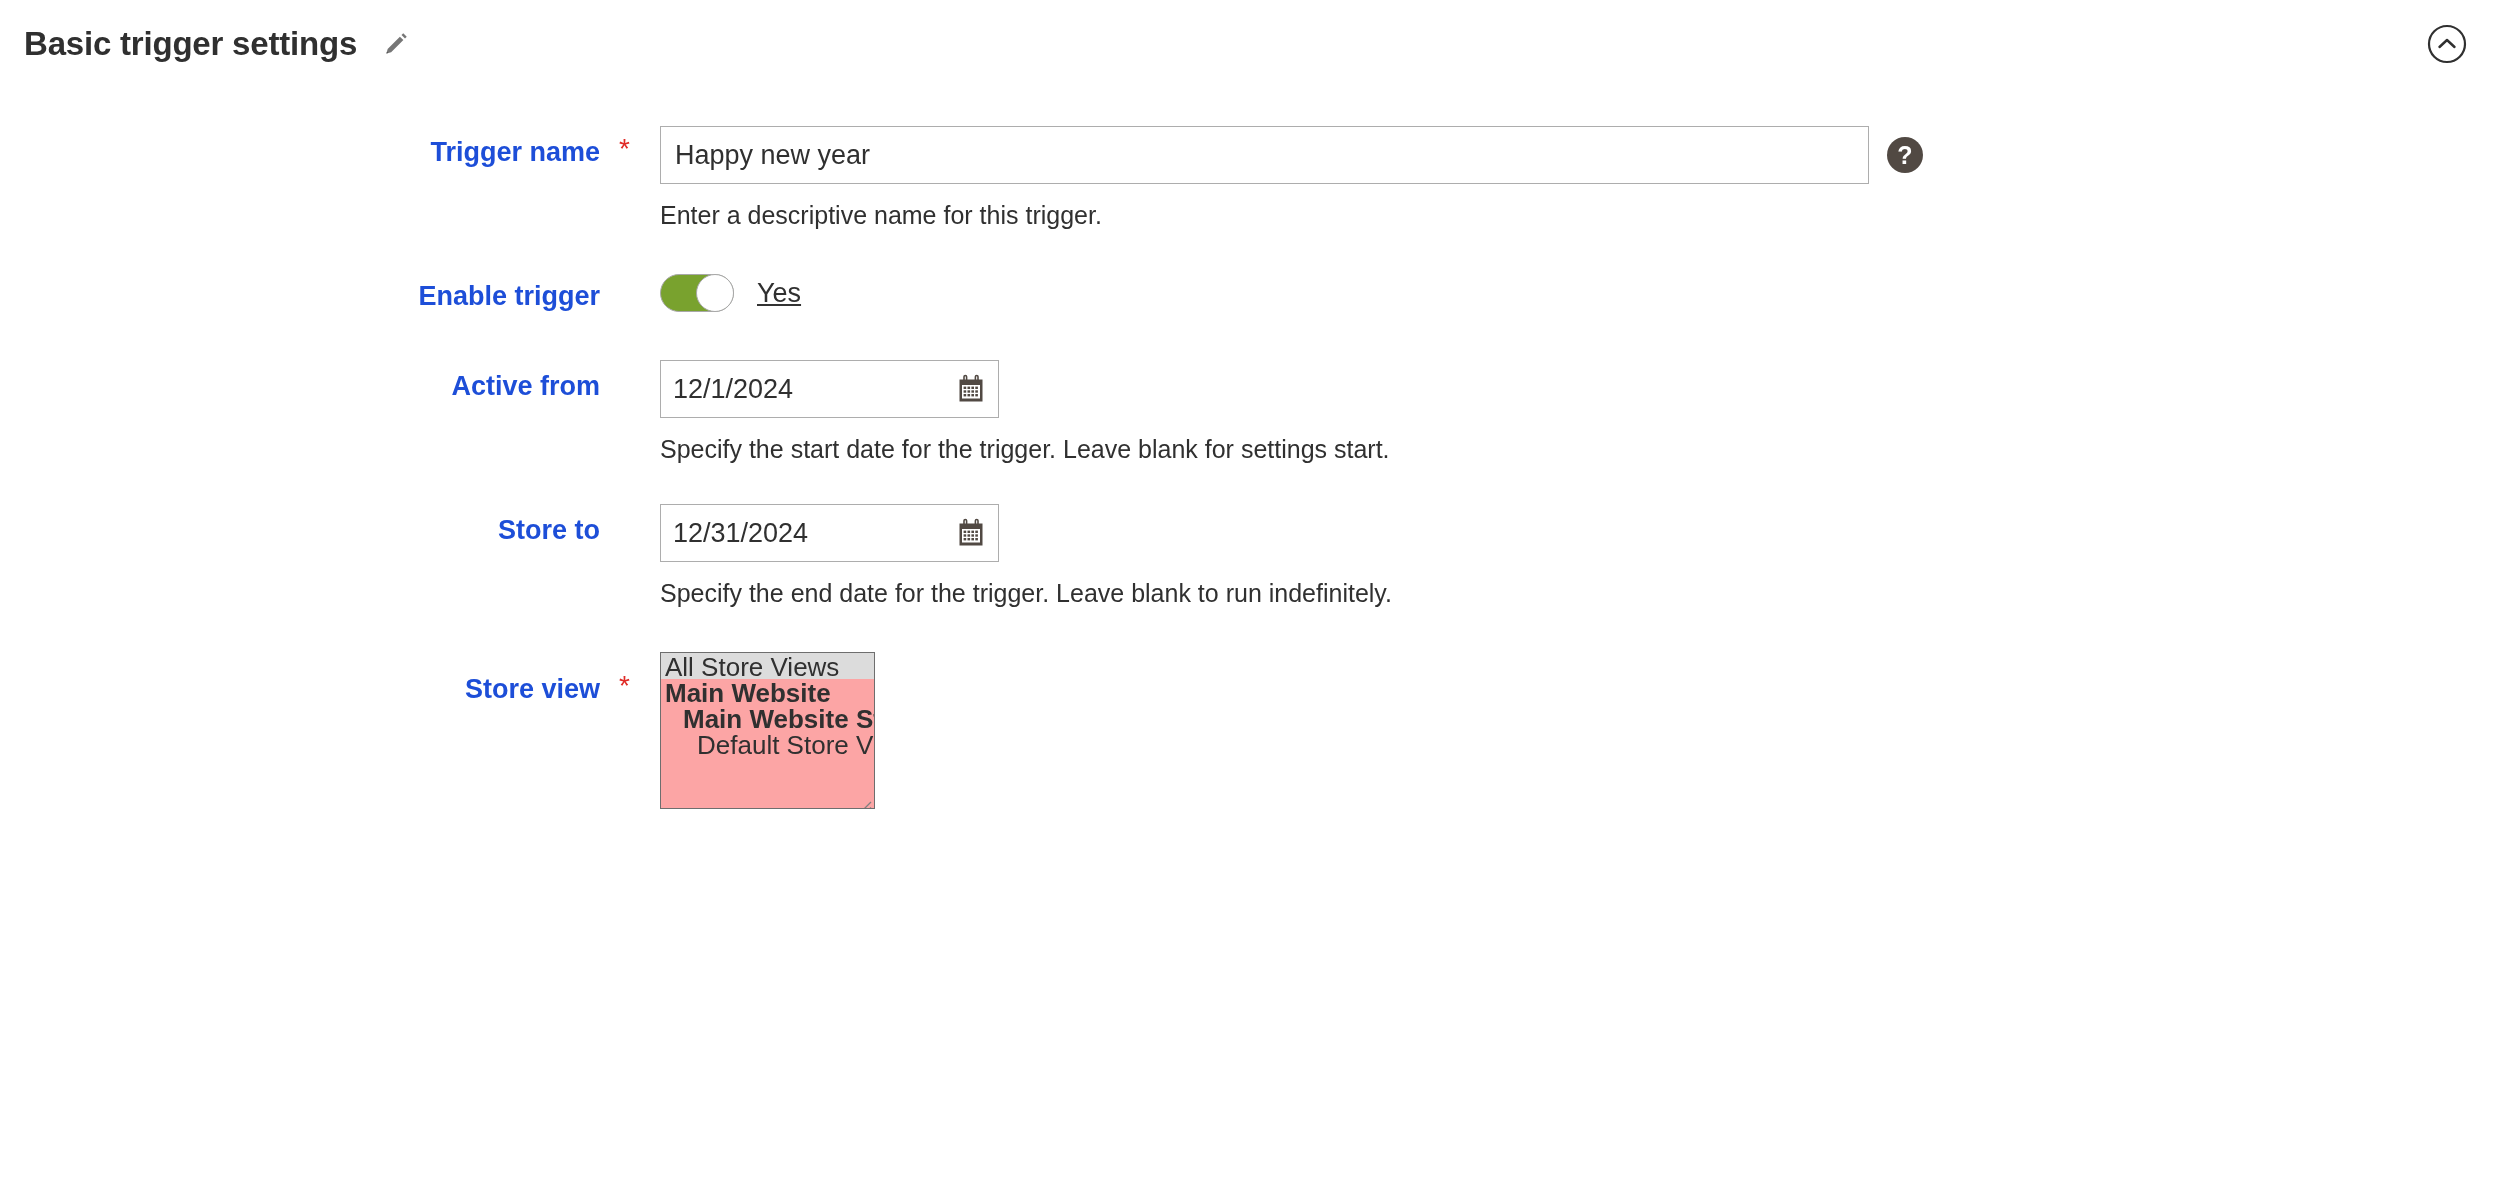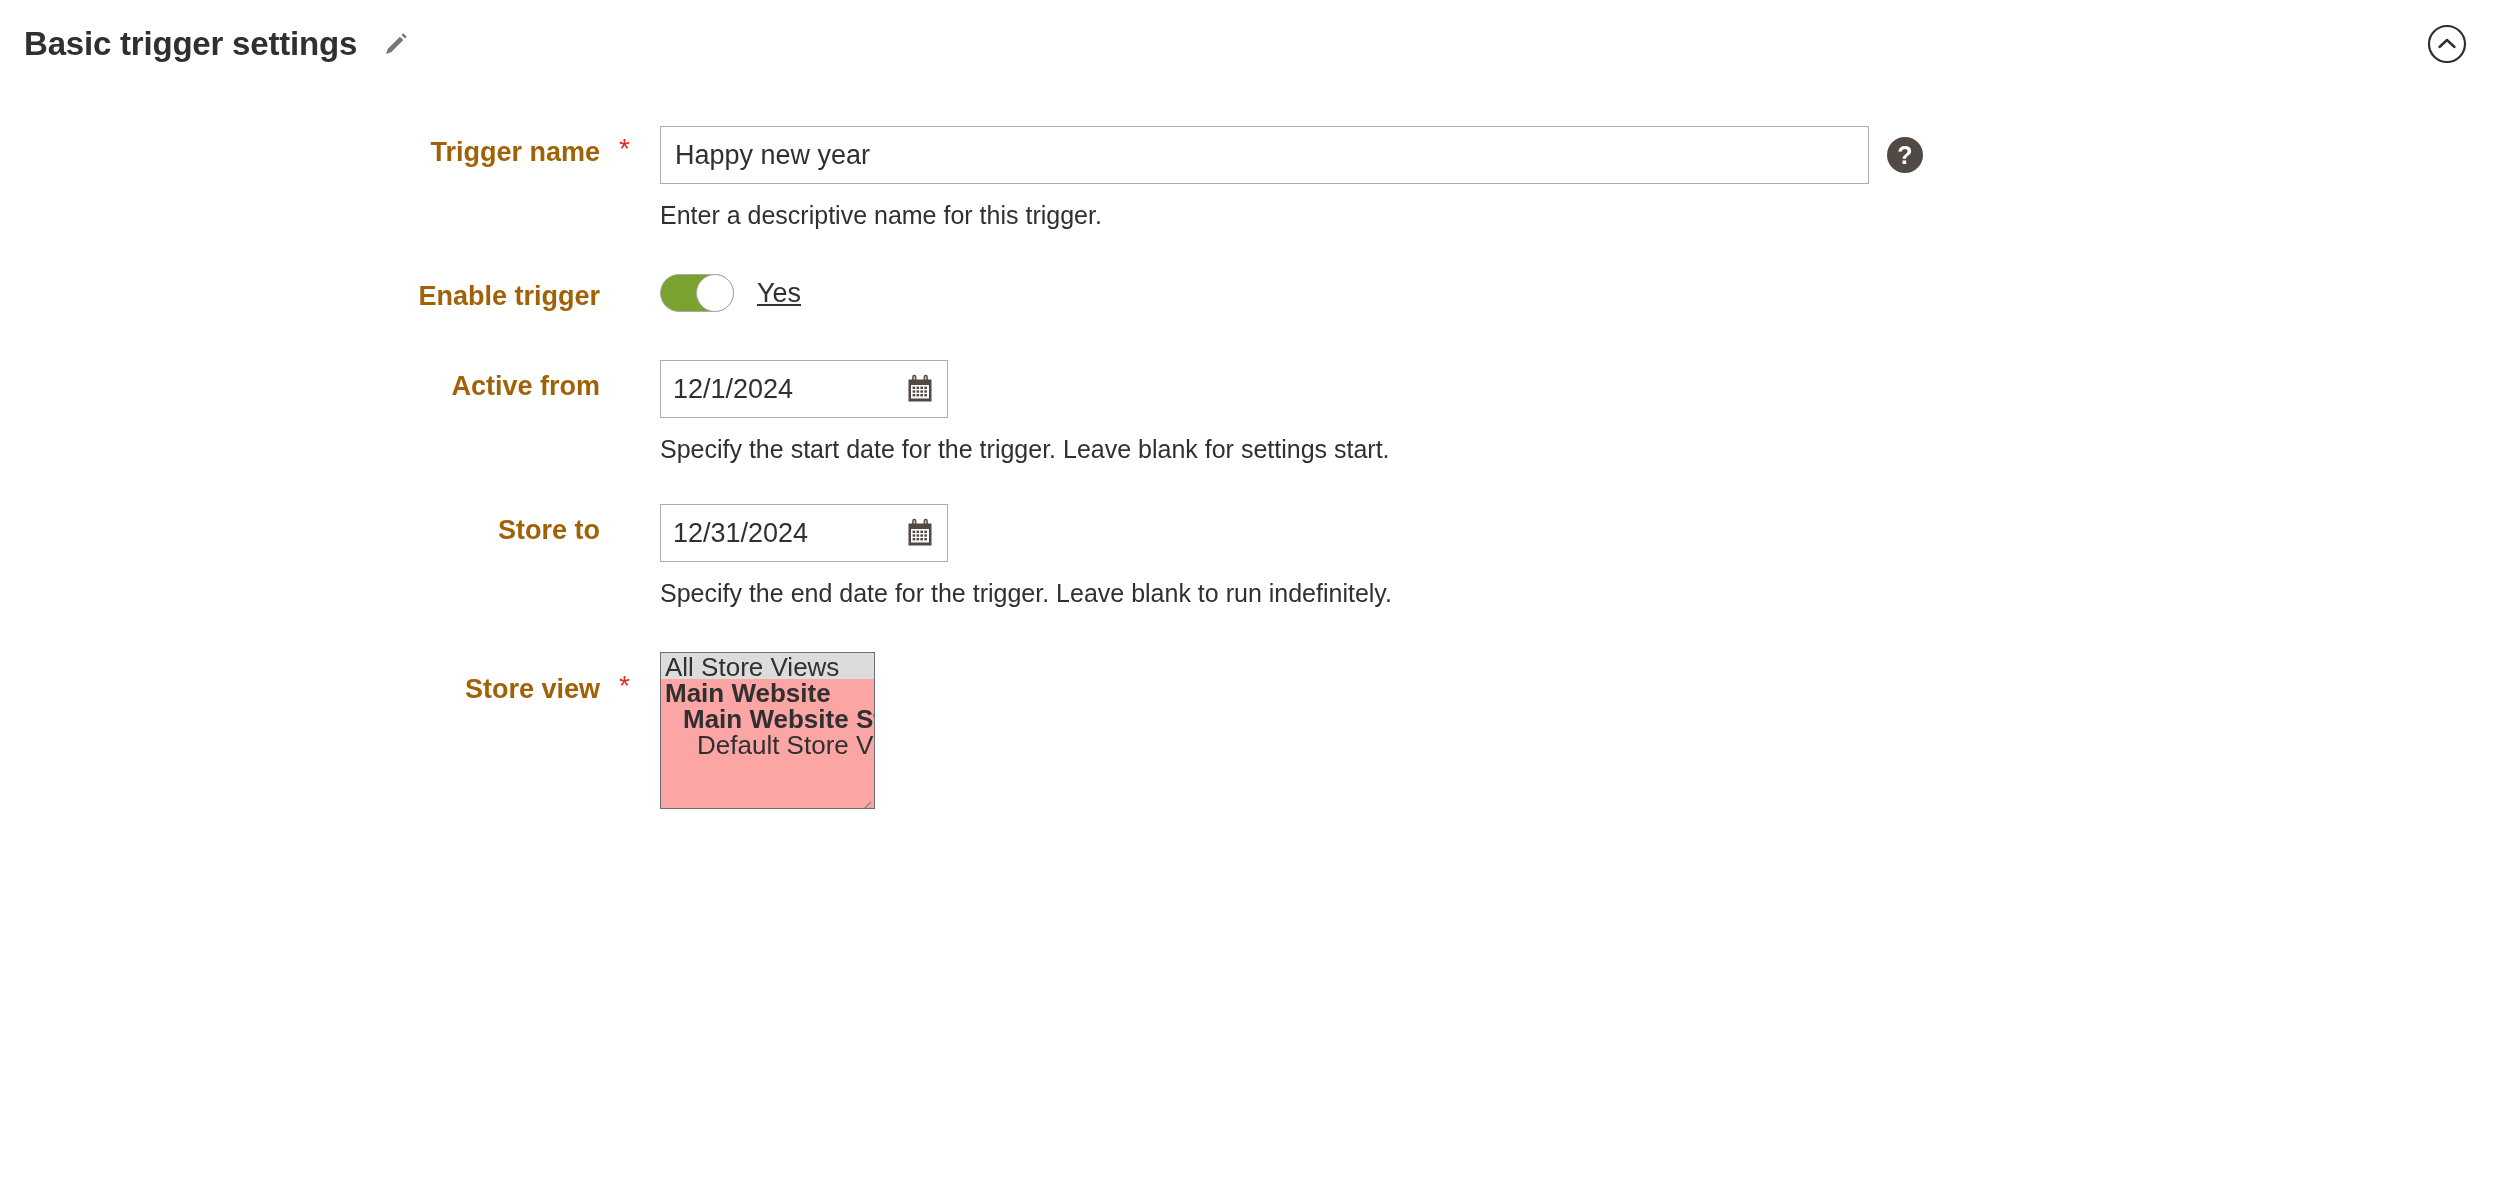--- a/index.html
+++ b/index.html
@@ -69,21 +69,21 @@
     display: flex;
     align-items: flex-start;
     margin-bottom: 0;
   }
   .label-col {
     width: 600px;
     flex: 0 0 600px;
     text-align: right;
     font-size: 27px;
     font-weight: bold;
-    color: #a16207;
+    color: #1d4ed8;
     padding-top: 11px;
     white-space: nowrap;
   }
   .required-star {
     width: 60px;
     flex: 0 0 60px;
     text-align: left;
     padding-left: 19px;
     padding-top: 9px;
     color: #e02b27;
@@ -134,21 +134,21 @@
     font-size: 25px;
     color: #303030;
     margin-top: 16px;
     line-height: 1.2;
     font-weight: normal;
   }
 
   
   .date-wrap {
     position: relative;
-    width: 288px;
+    width: 339px;
     height: 58px;
     border: 1px solid #adadad;
     background: #ffffff;
     display: flex;
     align-items: center;
   }
   .date-input {
     border: 0;
     outline: none;
     background: transparent;

